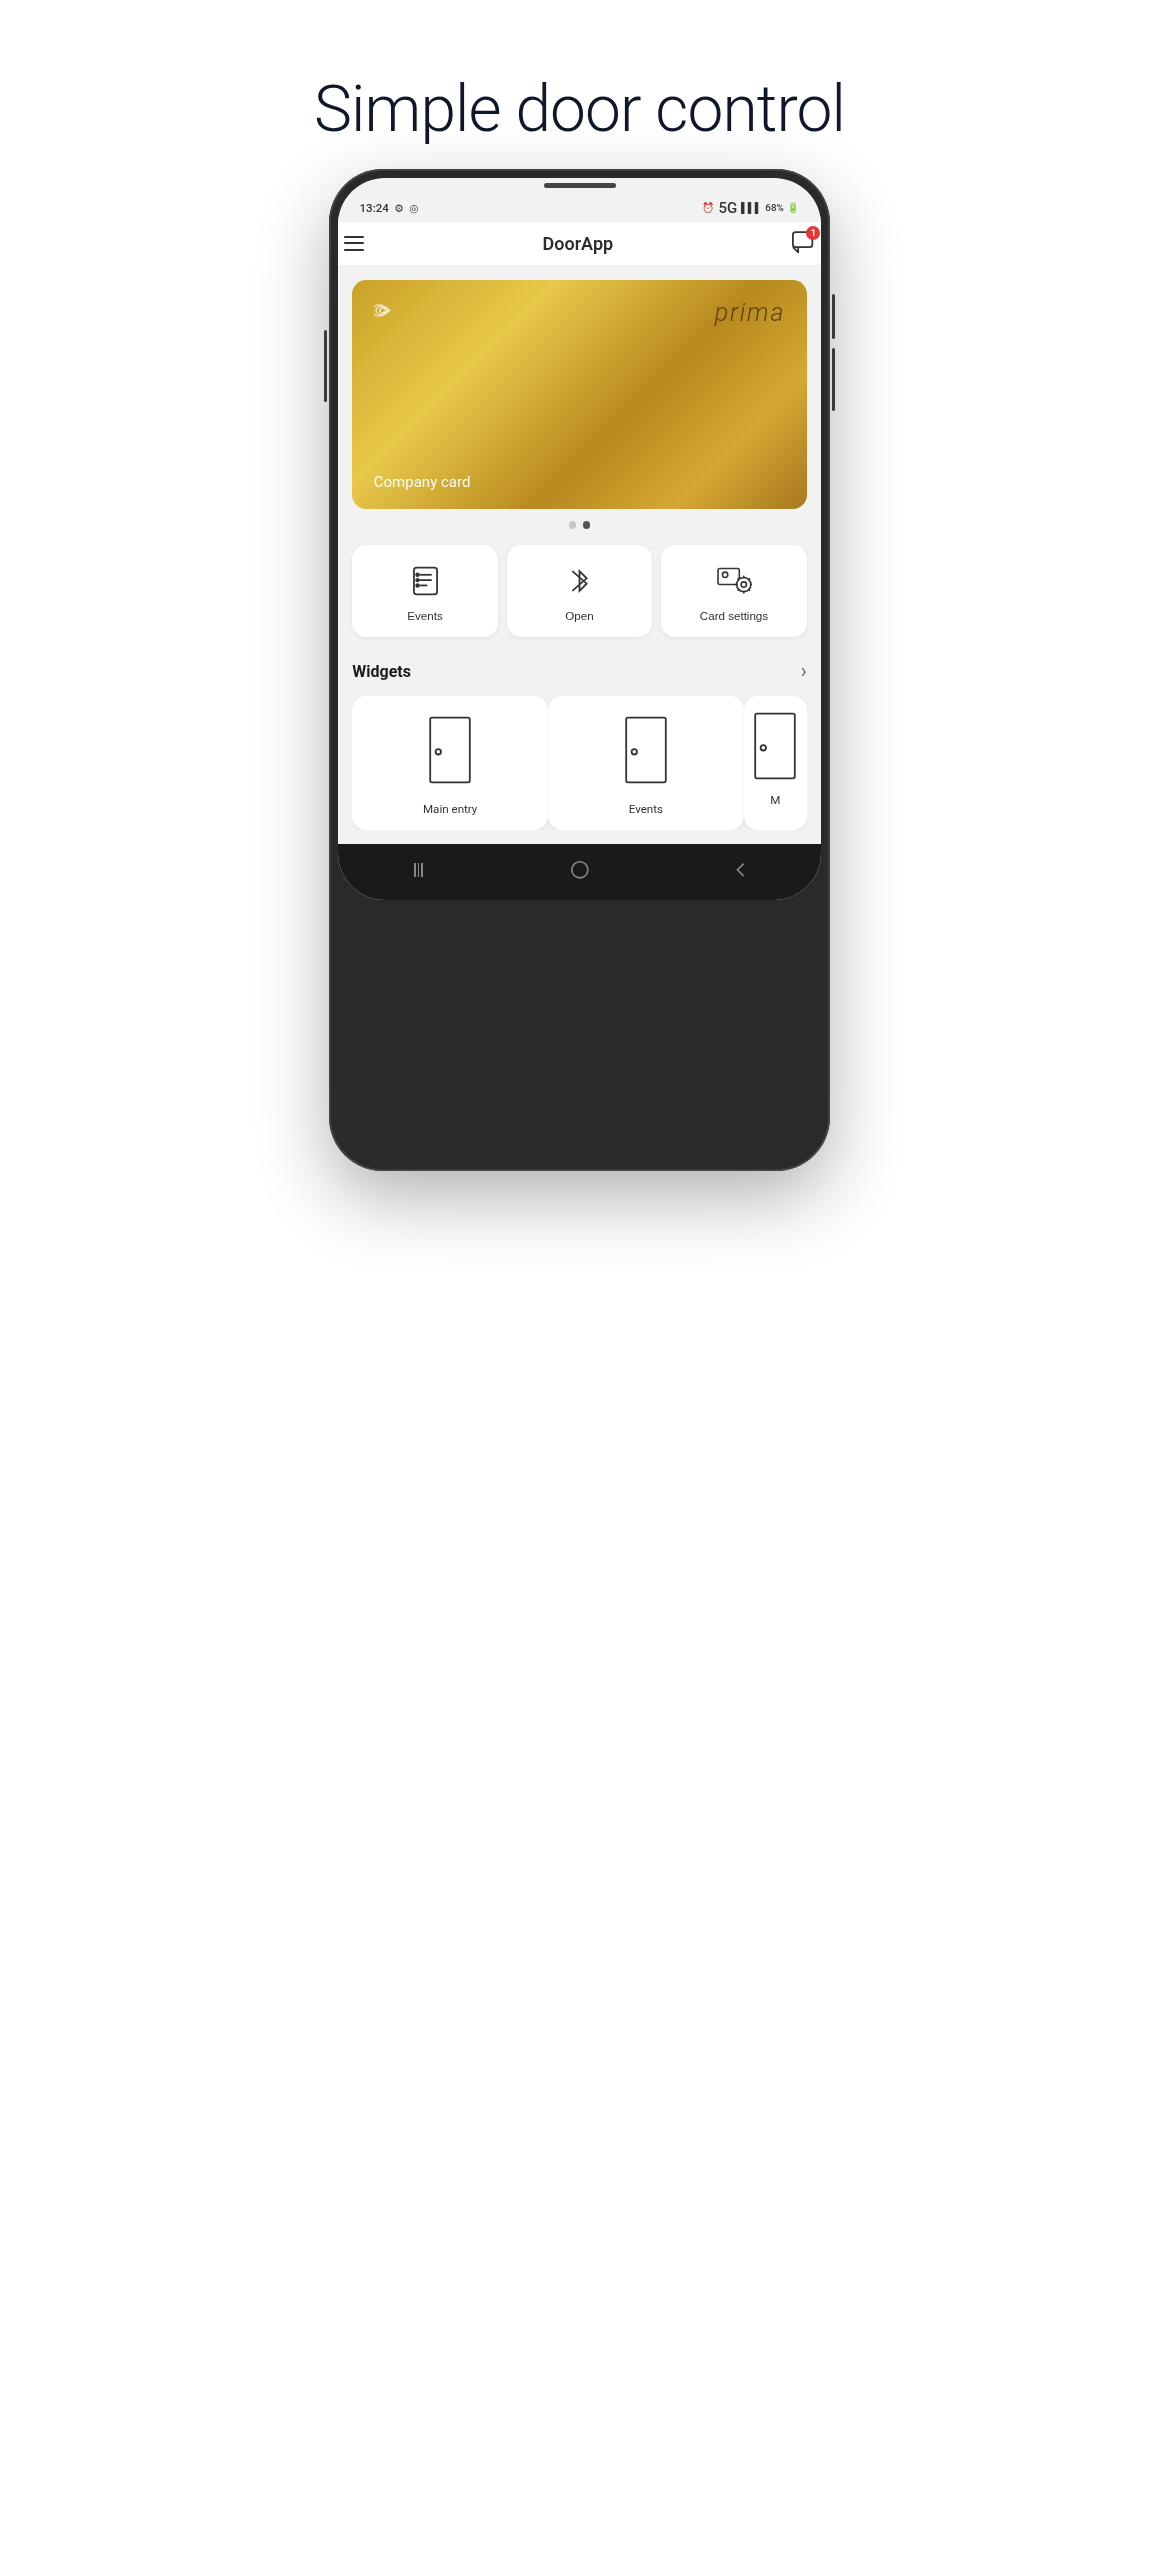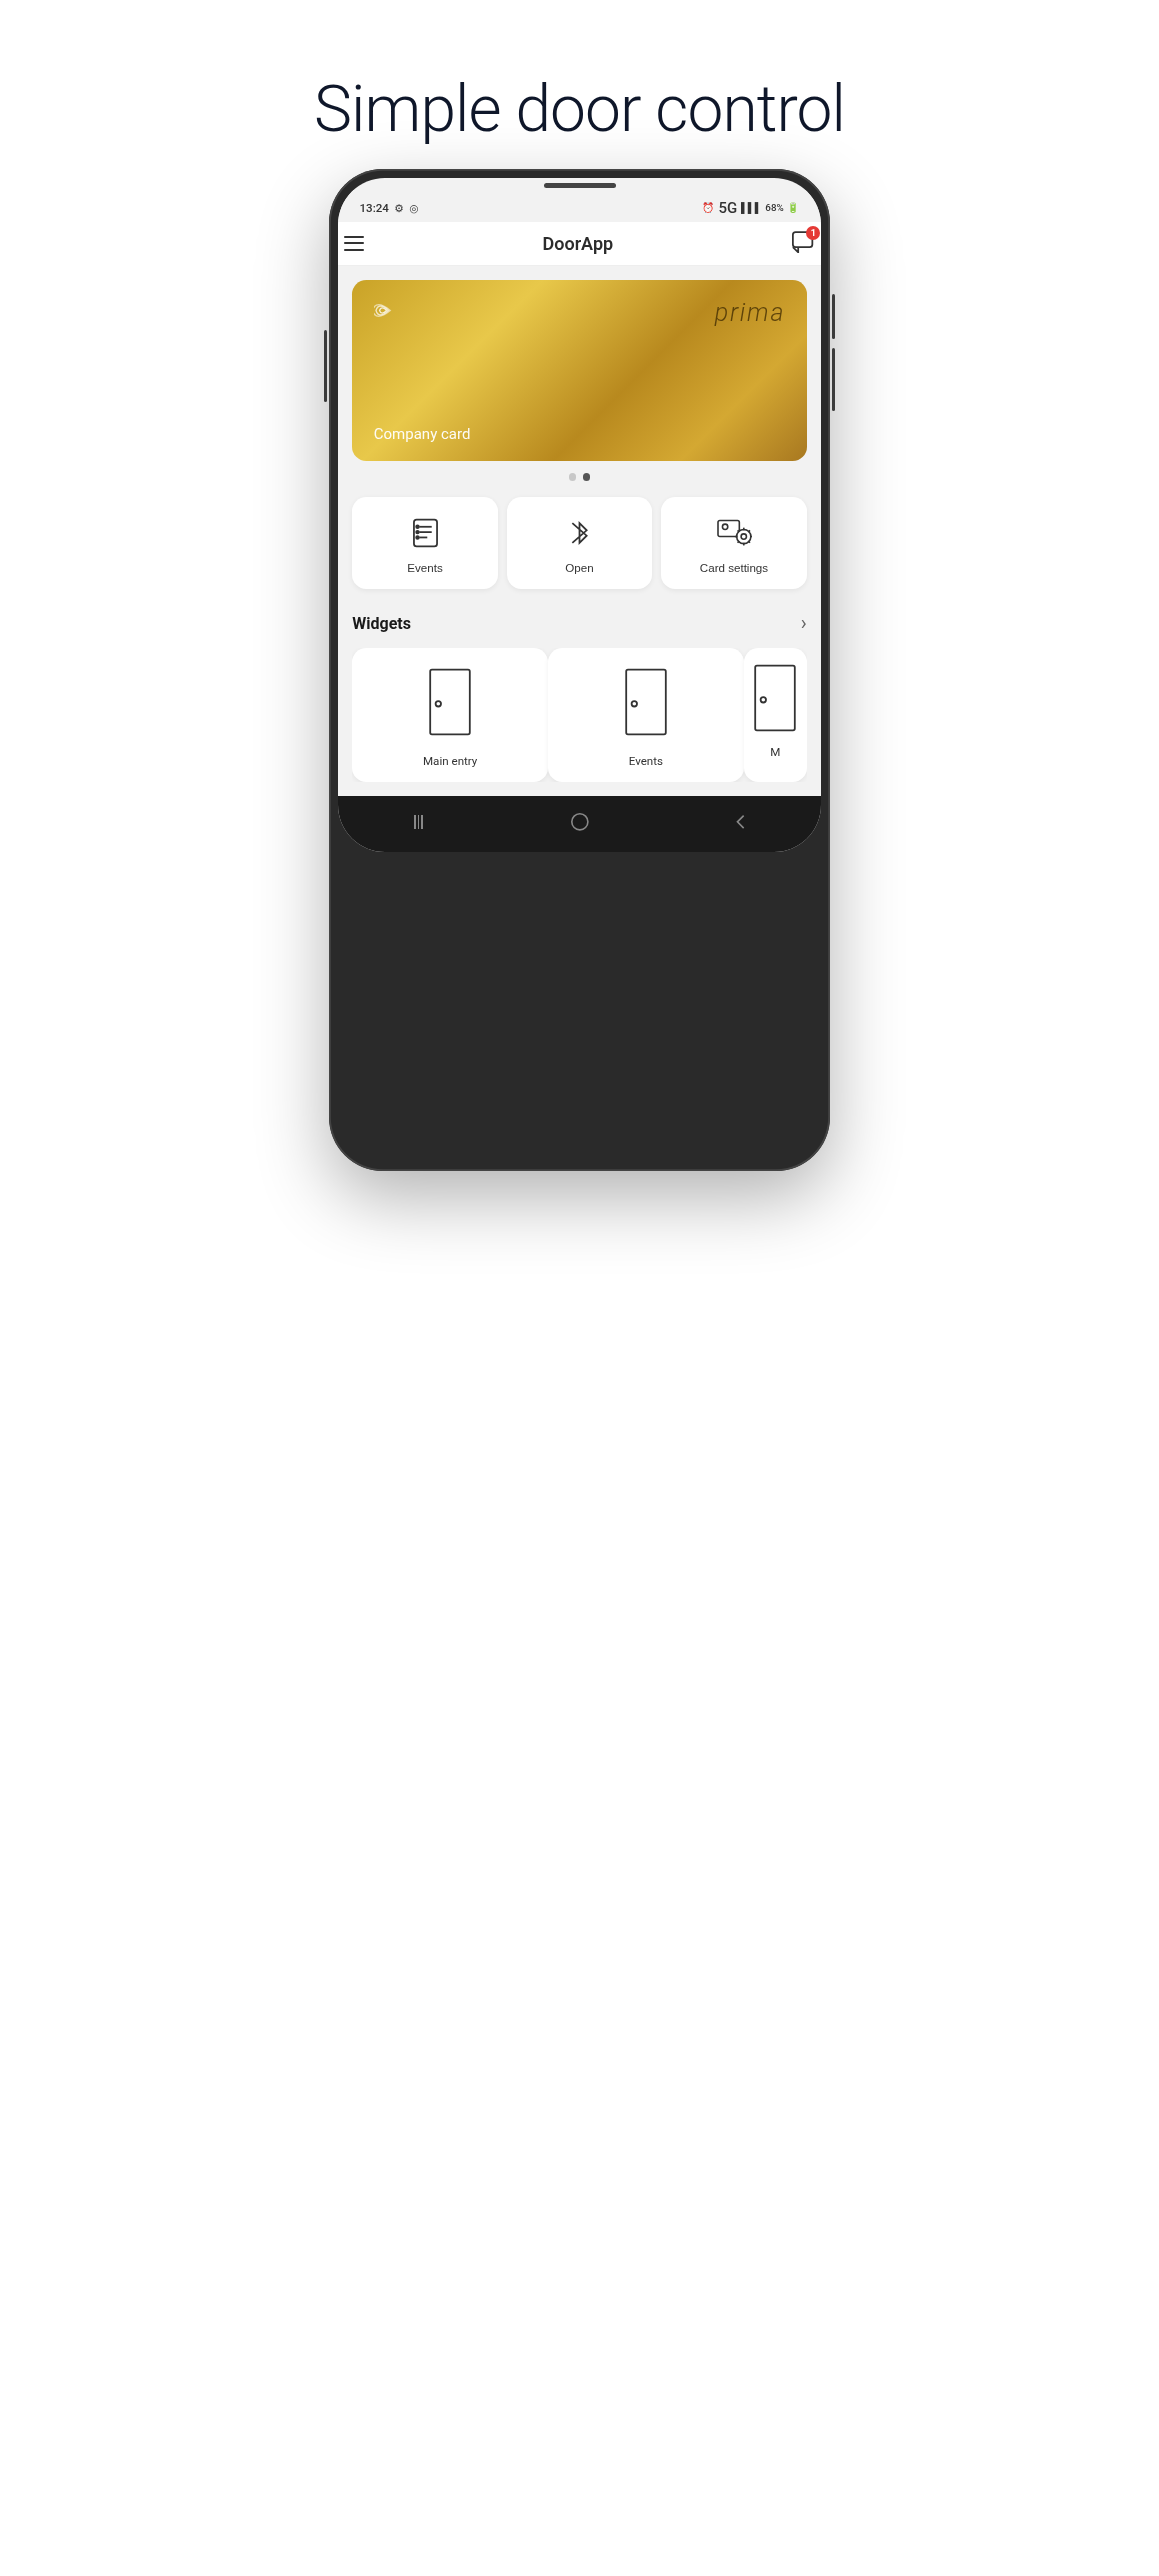--- a/index.html
+++ b/index.html
@@ -131,21 +131,21 @@
     }
 
     
     .card-area {
       background: #f2f2f2;
       padding: 14.3px 14.3px 0;
     }
 
     .gold-card {
       width: 100%;
-      height: 181px;
+      height: 229px;
       border-radius: 14.3px;
       background: linear-gradient(135deg, #c9a227 0%, #e8c84a 30%, #b8891e 60%, #d4a832 80%, #a87820 100%);
       position: relative;
       overflow: hidden;
       display: flex;
       flex-direction: column;
       justify-content: space-between;
       padding: 18px 21.5px 18px;
     }
 

